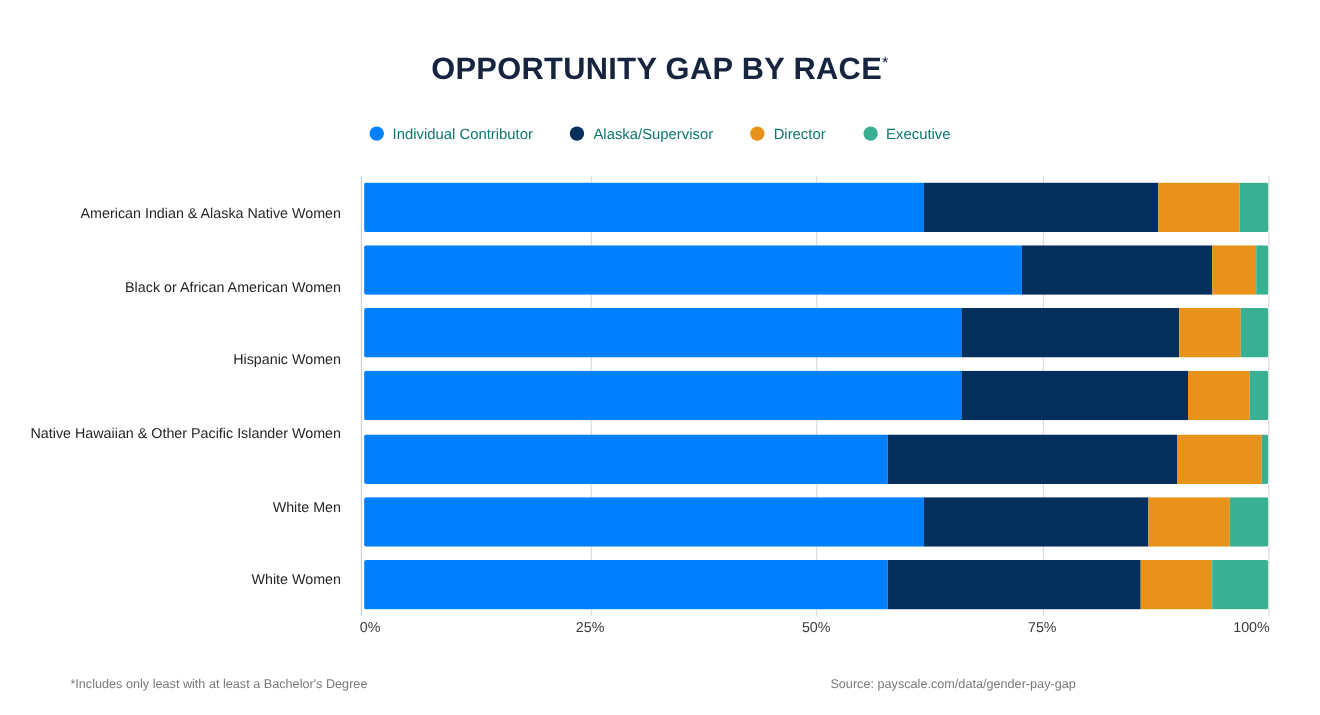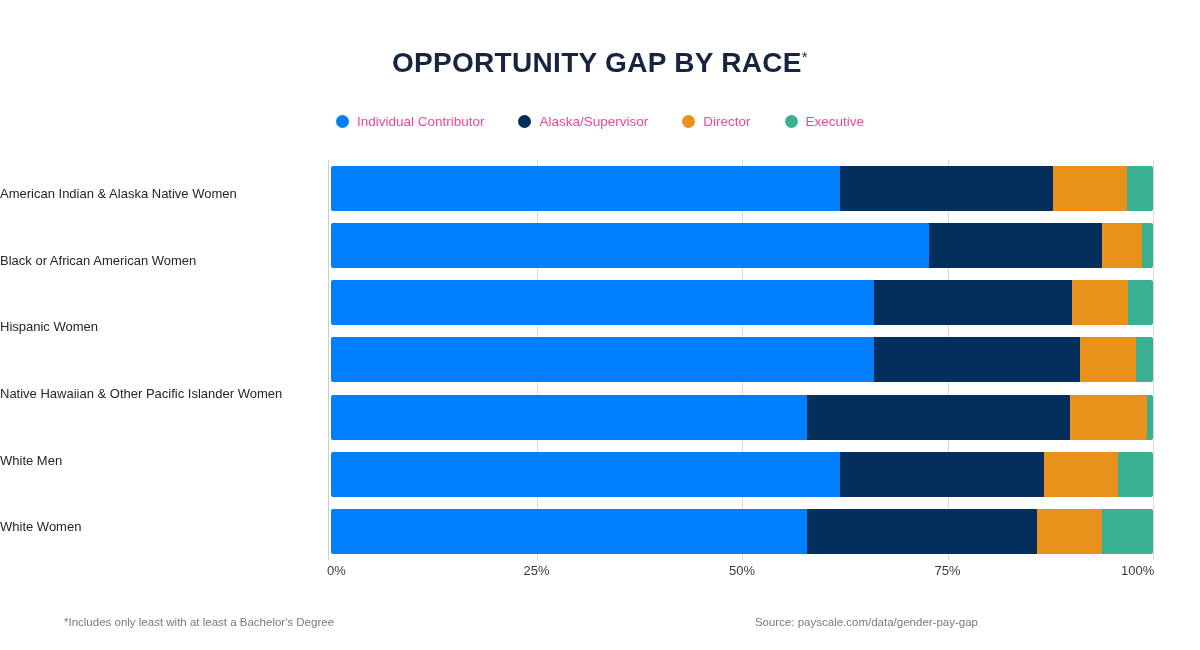--- a/index.html
+++ b/index.html
@@ -45,21 +45,21 @@
     display: flex;
     justify-content: center;
     align-items: center;
     gap: 34px;
   }
   .legend-item {
     display: flex;
     align-items: center;
     gap: 8px;
     font-size: 13.5px;
-    color: #ec4899;
+    color: #0f766e;
     white-space: nowrap;
   }
   .legend-swatch {
     width: 13px;
     height: 13px;
     border-radius: 50%;
     flex: 0 0 auto;
   }
 
   
@@ -118,20 +118,21 @@
     top: 160px;
     width: 320px;
     height: 400px;
     display: flex;
     flex-direction: column;
   }
   .cat-label-wrap {
     flex: 1 1 0;
     display: flex;
     align-items: center;
+    justify-content: flex-end;
   }
   .cat-label {
     font-size: 13px;
     color: #262626;
     text-align: right;
     white-space: nowrap;
     padding-right: 10px;
   }
 
   

